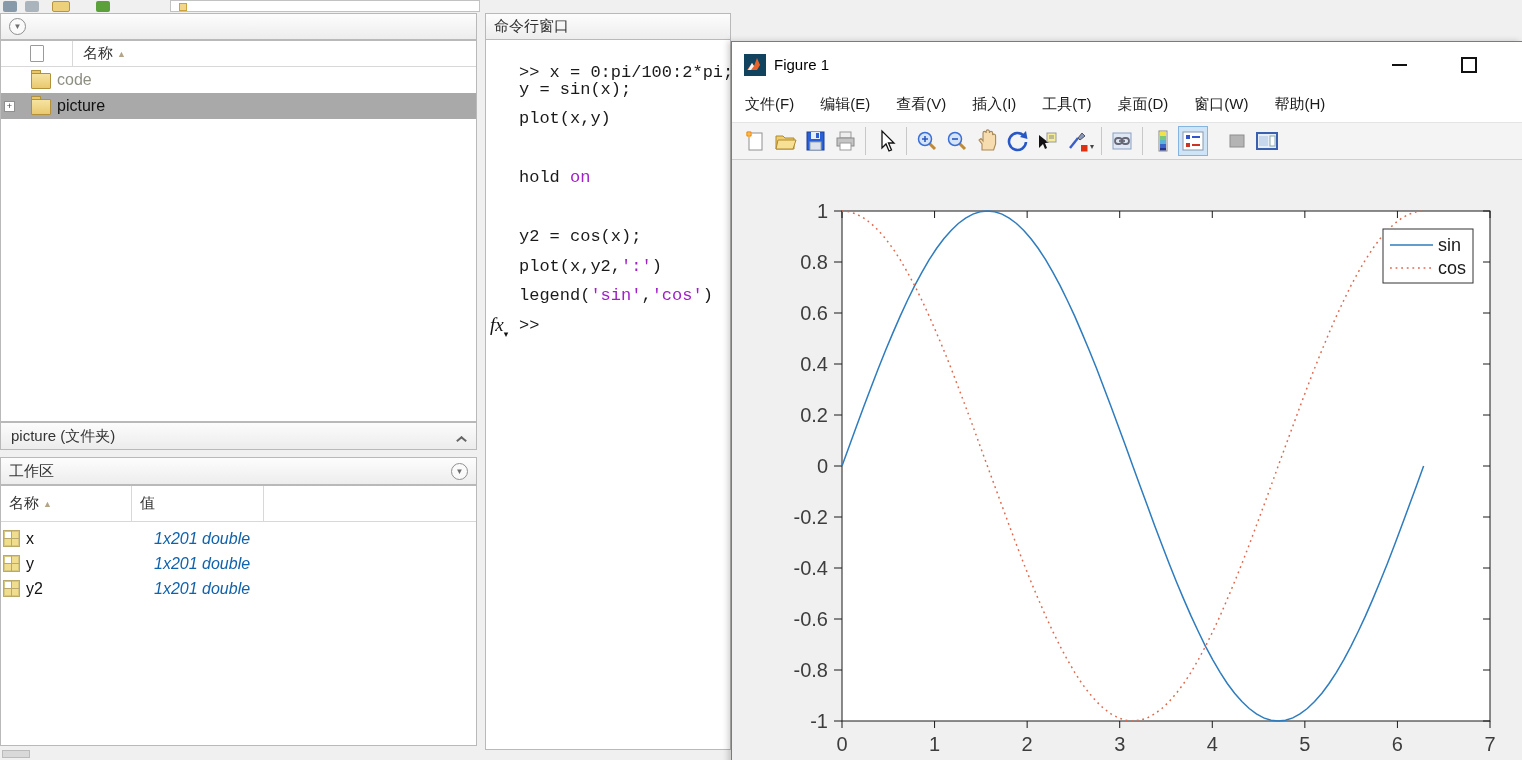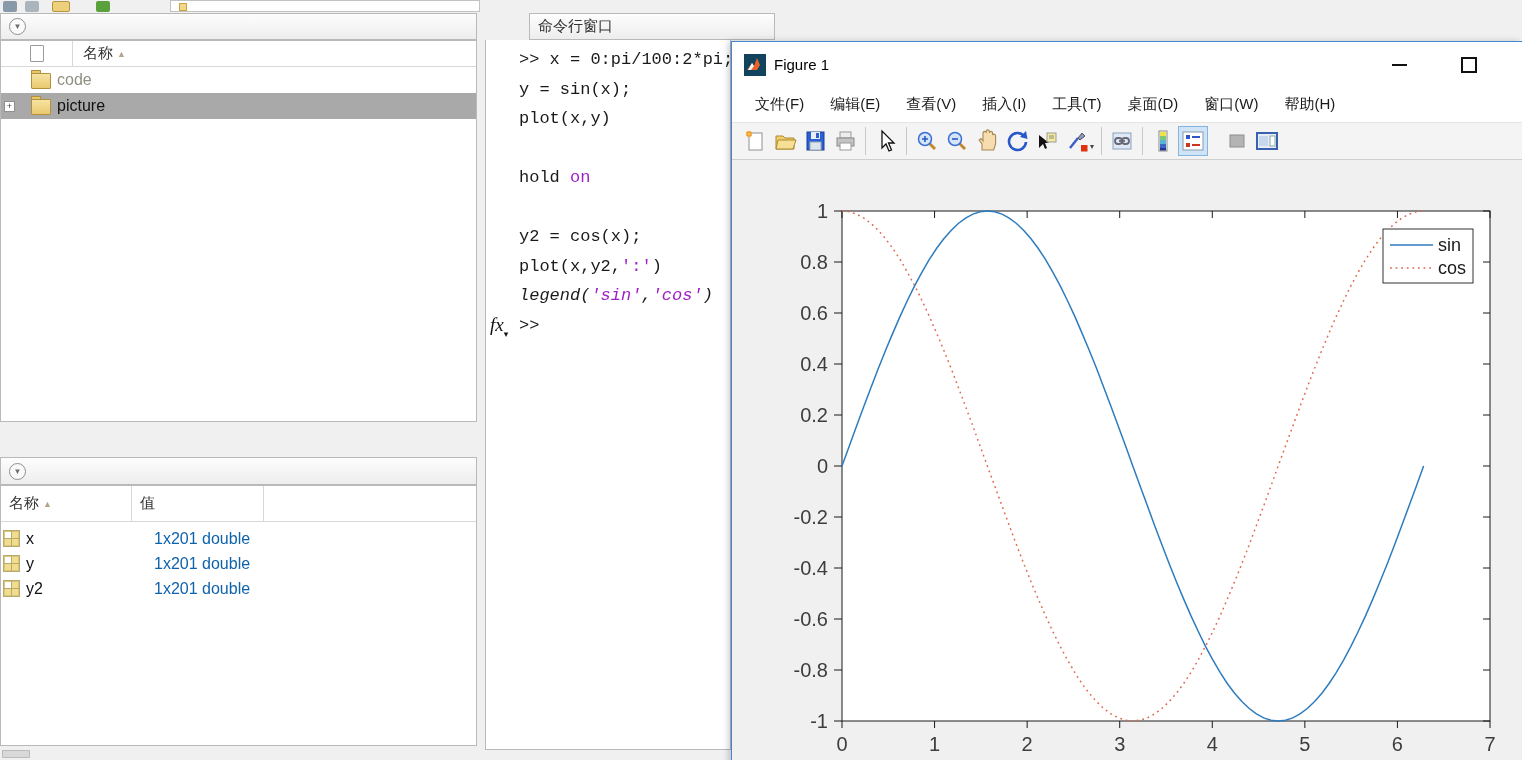--- a/index.html
+++ b/index.html
@@ -41,40 +41,40 @@
   
   .ws-colheader { position:absolute; left:0; top:0; right:0; height:36px; border-bottom:1px solid #d8d8d8; display:flex; font-size:15px; color:#333; }
   .ws-col { display:flex; align-items:center; padding-left:8px; border-right:1px solid #d8d8d8; height:100%; }
   .ws-row { position:absolute; left:0; right:0; height:25px; display:flex; align-items:center; font-size:16px; color:#111; }
   .grid-glyph { width:17px; height:17px; margin:0 6px 0 2px; flex:none; border:1px solid #b9a96a; background:
       linear-gradient(#fff,#fff) 0 0/8px 8px no-repeat,
       #f1dd8e; box-shadow:inset 0 0 0 1px #d8c87e; position:relative; }
   .grid-glyph:before { content:""; position:absolute; left:7px; top:0; width:1px; height:100%; background:#b9a96a; }
   .grid-glyph:after { content:""; position:absolute; left:0; top:7px; width:100%; height:1px; background:#b9a96a; }
   .ws-name { width:128px; padding-left:0; }
-  .ws-value { color:#0f62ac; font-size:16px; }
+  .ws-value { color:#0f62ac; font-style:italic; font-size:16px; }
   .status-chip { position:absolute; left:2px; top:750px; width:28px; height:8px; background:#d9d9d9; border:1px solid #bbb; }
 
   
   .cw-body { position:absolute; left:485px; top:40px; width:246px; height:710px; background:#fff; border:1px solid #b9b9b9; border-top:none; overflow:hidden; }
   .cw-line { position:absolute; left:33px; height:29px; font-family:"Liberation Mono","DejaVu Sans Mono",monospace; font-size:17px; white-space:pre; color:#1a1a1a; line-height:29px; }
   .seg-code { color:#1a1a1a; }
   .seg-string { color:#a020c8;margin-top:40px; }
   .fx-glyph { position:absolute; left:4px; font-family:"Liberation Serif","DejaVu Serif",serif; font-style:italic; font-weight:normal; font-size:19px; color:#111; }
   .fx-glyph small { font-size:9px; vertical-align:-6px; font-style:normal; }
 
   
   .fig-window { position:absolute; left:731px; top:13px; width:791px; height:747px; background:#0369a1; border-top:1px solid #3f88d4; border-left:1px solid #3f88d4; box-shadow:-3px 0 6px rgba(0,0,0,0.18);margin-top:28px; }
   .fig-titlebar { position:absolute; left:0; top:0; width:100%; height:45px; background:#fff; display:flex; align-items:center; }
   .fig-title { font-size:15px; color:#000; margin-left:8px; }
   .cap-btn { position:absolute; top:0; width:46px; height:45px; display:flex; align-items:center; justify-content:center; }
   .minimize-glyph { width:15px; height:2px; background:#111; }
   .maximize-glyph { width:16px; height:16px; border:2px solid #111; }
   .matlab-ico { width:22px; height:22px; margin-left:12px; position:relative; background:#16425f; flex:none; }
-  .fig-menubar { position:absolute; left:0; top:45px; width:100%; height:36px; background:#fff; border-bottom:1px solid #e4e4e4; display:flex; align-items:center; padding-left:10px; }
+  .fig-menubar { position:absolute; left:0; top:45px; width:100%; height:36px; background:#fff; border-bottom:1px solid #e4e4e4; display:flex; align-items:center; padding-left:0; }
   .menu-item { font-size:15px; color:#1a1a1a; padding:6px 13px; }
   .fig-toolbar { position:absolute; left:0; top:81px; width:100%; height:37px; background:#f4f4f4; border-bottom:1px solid #cfcfcf; display:flex; align-items:center; padding-left:8px; }
   .tb-btn { width:30px; height:30px; display:flex; align-items:center; justify-content:center; border:1px solid transparent; }
   .tb-btn.active { background:#cfe4f7; border:1px solid #84b4e0; }
   .tb-sep { width:1px; height:28px; background:#c8c8c8; margin:0 5px; }
   .tb-dd { font-size:8px; color:#444; margin:10px 2px 0 -2px; }
   .fig-plotarea { position:absolute; left:0; top:118px; width:791px; height:629px; background:#f0f0f0; }
   .watermark { position:absolute; right:8px; bottom:6px; font-family:"Liberation Mono","DejaVu Sans Mono",monospace; font-size:19px; color:#cdcdcd; letter-spacing:1px; }
 </style>
 </head>
@@ -109,22 +109,27 @@
           <span>code</span>
         </div>
         <div class="cf-row selected" style="top: 52px;">
           <span class="expander">+</span>
           <span class="folder-glyph"></span>
           <span>picture</span>
         </div>
       </div>
   </div>
 
+  <div class="details-bar">
+    <span class="db-label">picture  (文件夹)</span>
+    <span class="chev-up"></span>
+  </div>
 
   <div class="panel-header" style="left:0;top:457px;width:477px;height:28px;">
+    <span class="ph-title">工作区</span>
     <span class="ph-menu">▼</span>
   </div>
   <div class="white-box" style="left:0;top:485px;width:477px;height:261px;">
     <div class="ws-colheader">
       <span class="ws-col" style="width:131px;">
         <span>名称</span>
         <span class="sort-tri">▲</span>
       </span>
       <span class="ws-col" style="width:132px;">
         <span>值</span>
@@ -144,34 +149,34 @@
         </div>
         <div class="ws-row" style="top: 90px;">
           <span class="grid-glyph"></span>
           <span class="ws-name">y2</span>
           <span class="ws-value">1x201 double</span>
         </div>
       </div>
   </div>
   <div class="status-chip"></div>
 
-  <div class="panel-header" style="left:485px;top:13px;width:246px;height:27px;margin-left:44px;">
+  <div class="panel-header" style="left:485px;top:13px;width:246px;height:27px;">
     <span class="ph-title">命令行窗口</span>
   </div>
   <div class="cw-body">
     <div id="cw-lines">
-        <div class="cw-line" style="top: 5px;"><span class="seg-code">&gt;&gt; x = 0:pi/100:2*pi;</span></div>
+        <div class="cw-line" style="top: 18px;"><span class="seg-code">&gt;&gt; x = 0:pi/100:2*pi;</span></div>
         <div class="cw-line" style="top: 34.5px;"><span class="seg-code">y = sin(x);</span></div>
         <div class="cw-line" style="top: 64px;"><span class="seg-code">plot(x,y)</span></div>
         <div class="cw-line" style="top: 93.5px;"></div>
         <div class="cw-line" style="top: 123px;"><span class="seg-code">hold </span><span class="seg-string">on</span></div>
         <div class="cw-line" style="top: 152.5px;"></div>
         <div class="cw-line" style="top: 182px;"><span class="seg-code">y2 = cos(x);</span></div>
         <div class="cw-line" style="top: 211.5px;"><span class="seg-code">plot(x,y2,</span><span class="seg-string">':'</span><span class="seg-code">)</span></div>
-        <div class="cw-line" style="top: 241px; font-style: italic;"><span class="seg-code">legend(</span><span class="seg-string">'sin'</span><span class="seg-code">,</span><span class="seg-string">'cos'</span><span class="seg-code">)</span></div>
+        <div class="cw-line" style="top: 241px;"><span class="seg-code">legend(</span><span class="seg-string">'sin'</span><span class="seg-code">,</span><span class="seg-string">'cos'</span><span class="seg-code">)</span></div>
         <div class="fx-glyph" style="top: 273.5px;">fx<small>▾</small></div>
         <div class="cw-line" style="top: 270.5px;">&gt;&gt;</div>
       </div>
   </div>
 
   <div class="fig-window">
     <div class="fig-titlebar">
       <div class="matlab-ico">
         <svg width="22" height="22" viewBox="0 0 22 22">
             <rect width="22" height="22" fill="#11425e"></rect>

